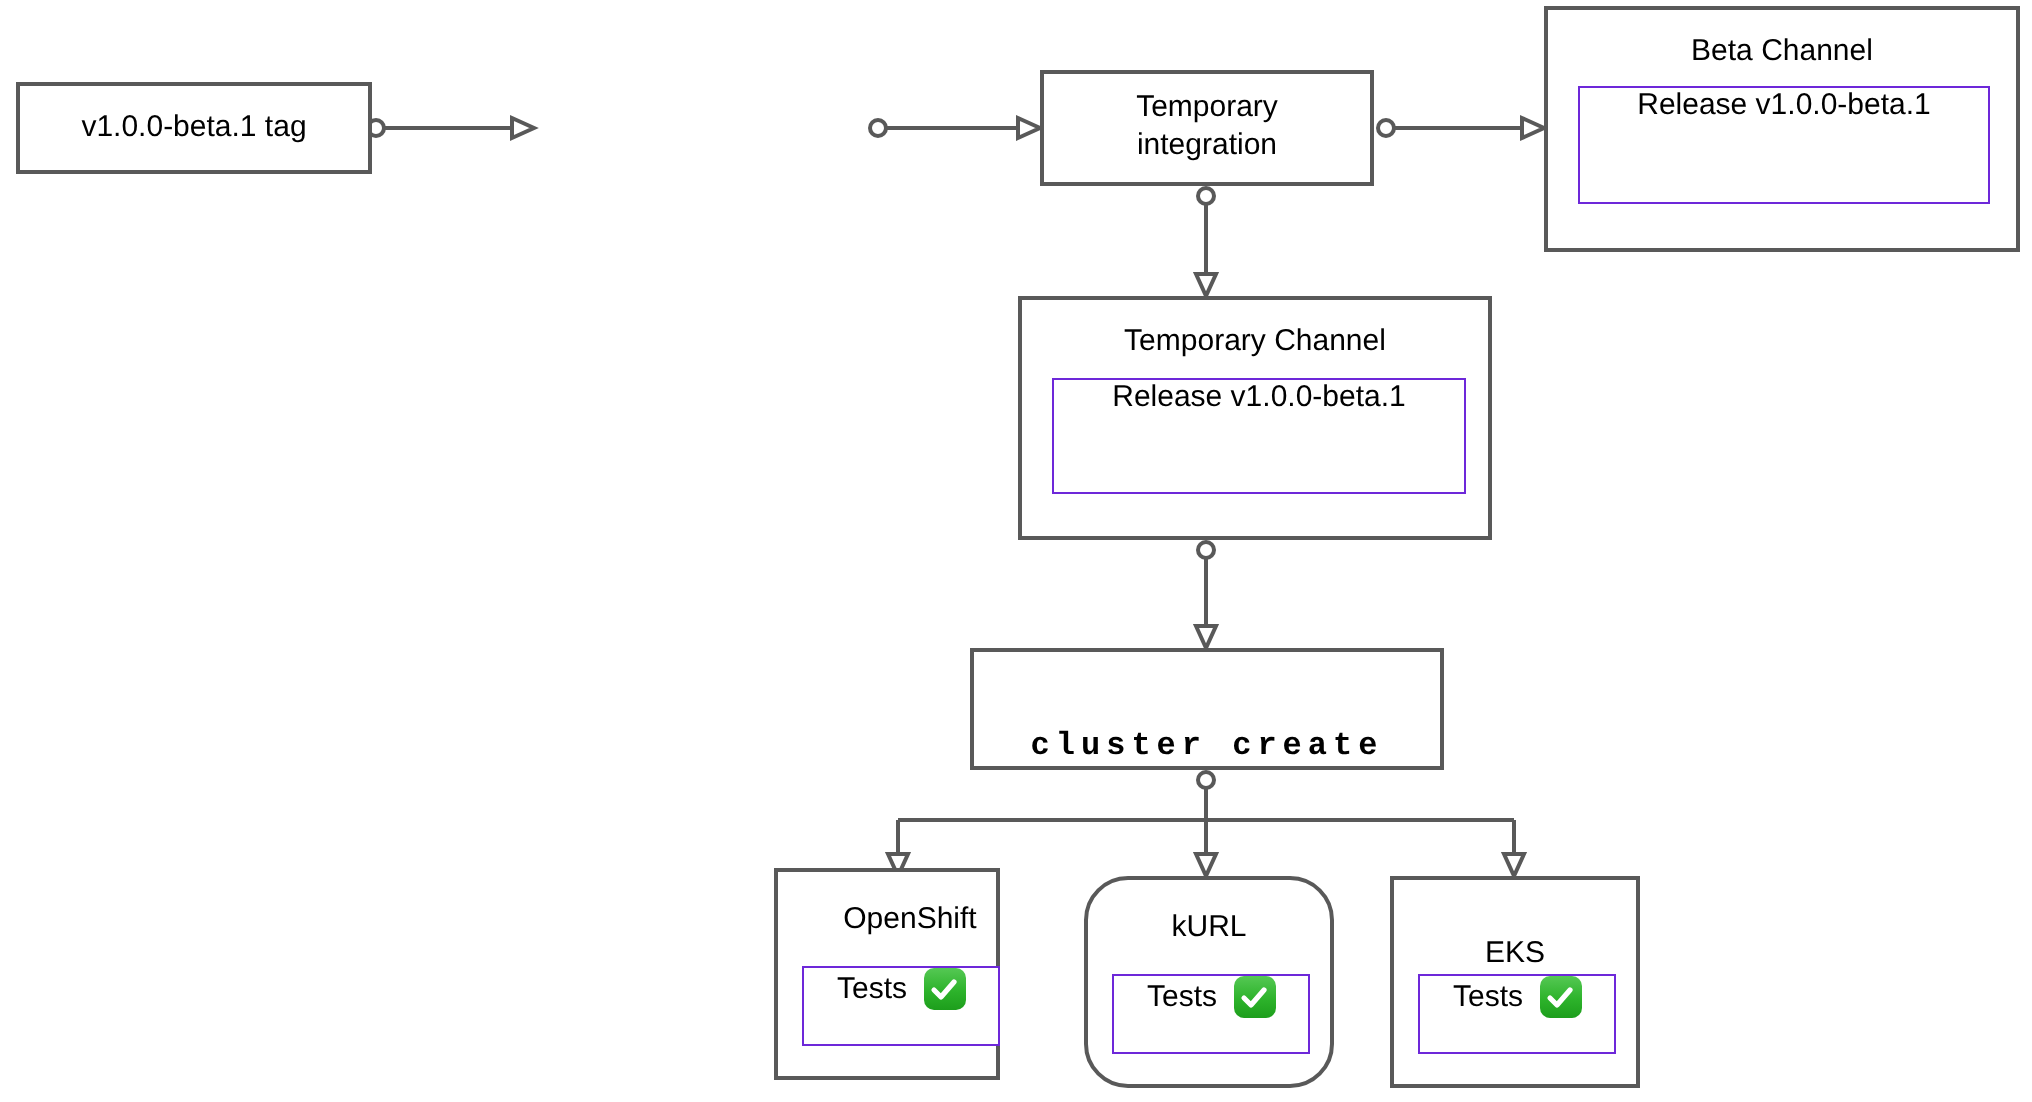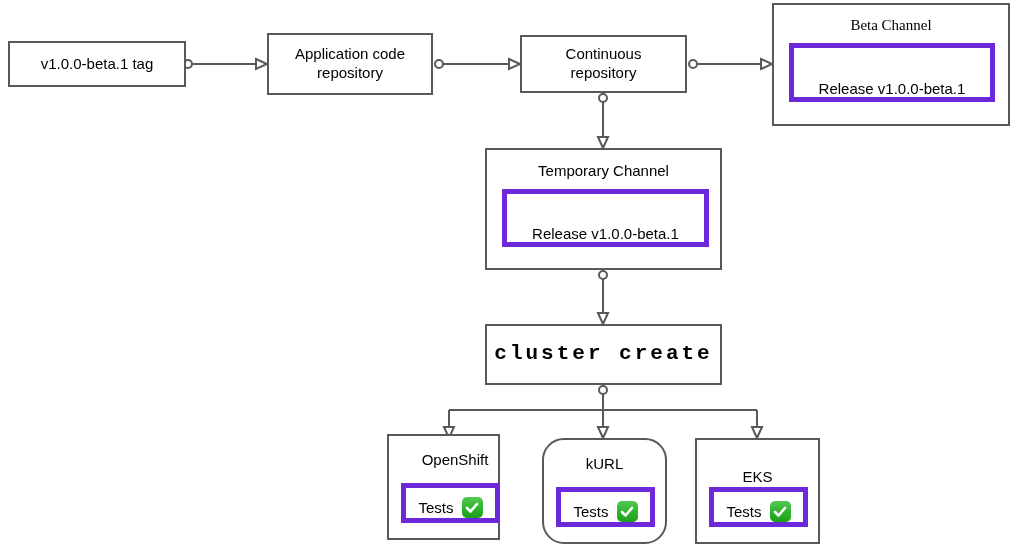--- a/index.html
+++ b/index.html
@@ -41,38 +41,38 @@
     background: #ffffff;
     text-align: center;
   }
   .group-title {
     font-size: 15px;
     text-align: center;
   }
   .inner-box {
     position: absolute;
     box-sizing: border-box;
-    border: 5px solid #6d28d9;
-    background: #ffffff;
-    display: flex;
-    align-items: flex-end;
+    border: 1px solid #6d28d9;
+    background: #ffffff;
+    display: flex;
+    align-items: flex-start;
     justify-content: center;
     font-size: 15px;
   }
   .mono {
     font-family: "Liberation Mono", monospace;
     font-weight: bold;
-    font-size: 21px;
+    font-size: 16px;
     letter-spacing: 3px;
+    align-items: flex-end;
   }
   .tests-row {
     display: flex;
     align-items: center;
     gap: 8px;
-    margin-top: 23px;
   }
   .check-badge {
     width: 21px;
     height: 21px;
     border-radius: 5px;
     background: linear-gradient(180deg, #55c854 0%, #2db32b 55%, #1d9e1c 100%);
     display: flex;
     align-items: center;
     justify-content: center;
   }
@@ -127,36 +127,33 @@
       <path d="M598 427 L603 438 L608 427 Z" fill="#ffffff"></path>
       <line x1="757" y1="410" x2="757" y2="427"></line>
       <path d="M752 427 L757 438 L762 427 Z" fill="#ffffff"></path>
     </g>
   </svg>
 
   <div class="node" style="left:8px; top:41px; width:178px; height:46px;">
     <span>v1.0.0-beta.1 tag</span>
   </div>
 
-  <div class="node" style="left:267px; top:33px; width:166px; height:62px;">
-    <span>Application code repository</span>
-  </div>
 
   <div class="node" style="left:520px; top:35px; width:167px; height:58px;">
-    <span style="max-width:110px;">Continuous repository</span>
+    <span style="max-width:110px;">Temporary integration</span>
   </div>
 
   <div class="group" style="left:772px; top:3px; width:238px; height:123px;">
-    <div class="group-title" style="margin-top:12px;font-family:Liberation Serif, serif;">Beta Channel</div>
+    <div class="group-title" style="margin-top:12px;">Beta Channel</div>
     <div class="inner-box" style="left:15px; top:38px; width:206px; height:59px;">
       <span>Release v1.0.0-beta.1</span>
     </div>
   </div>
 
-  <div class="group" style="left:485px; top:148px; width:237px; height:122px;">
+  <div class="group" style="left:509px; top:148px; width:237px; height:122px;">
     <div class="group-title" style="margin-top:12px;">Temporary Channel</div>
     <div class="inner-box" style="left:15px; top:39px; width:207px; height:58px;">
       <span>Release v1.0.0-beta.1</span>
     </div>
   </div>
 
   <div class="node mono" style="left:485px; top:324px; width:237px; height:61px;">
     <span>cluster create</span>
   </div>
 

